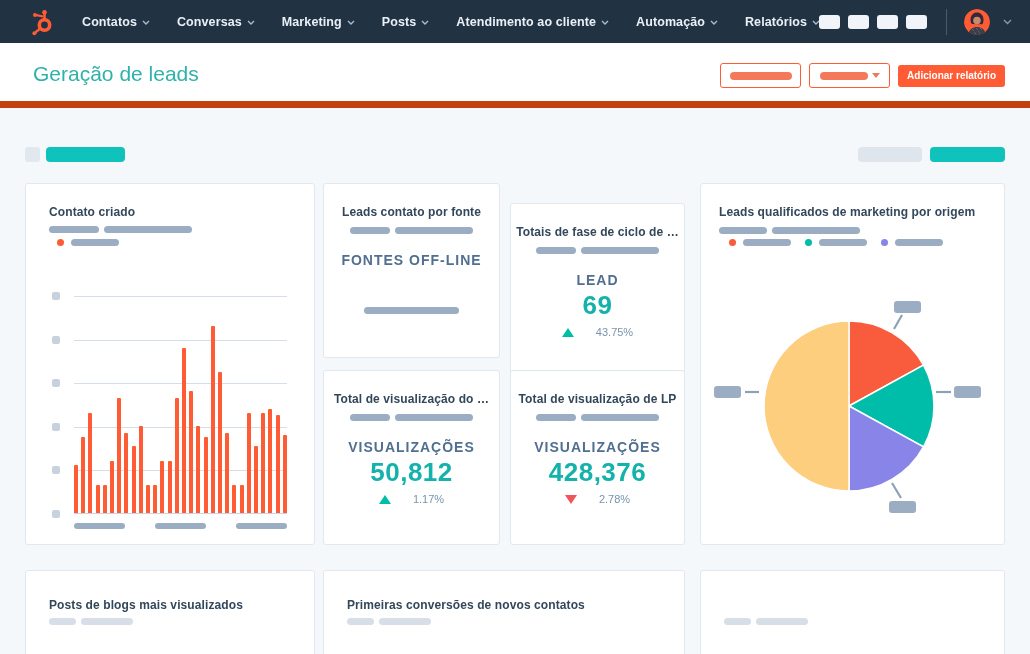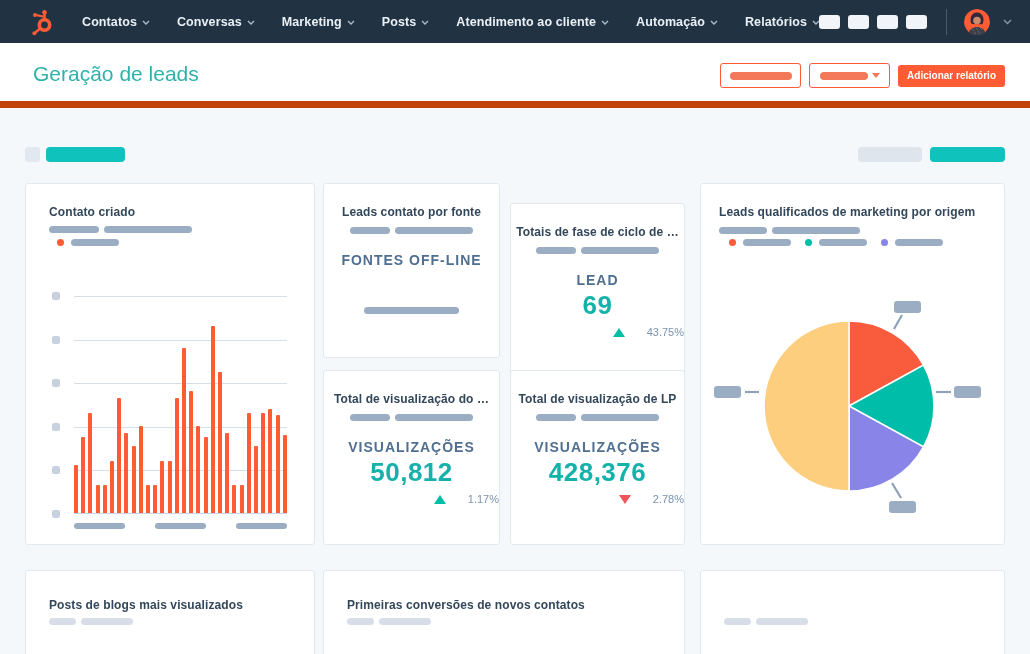--- a/index.html
+++ b/index.html
@@ -87,21 +87,21 @@
   .metric-card .card-title { position:absolute; top:21px; left:0; right:0; }
   .metric-card .subbars { left:0; right:0; justify-content:center; }
   .metric-card .subbars { top:43px; }
   .metric-label { position:absolute; top:68px; left:0; right:0; font-size:14px; font-weight:700;
                   letter-spacing:1px; color:#516F90; }
   .metric-value { position:absolute; top:86px; left:0; right:0; font-size:26px; font-weight:700;
                   color:#14B2AA; letter-spacing:.5px; }
   .metric-bottombar { position:absolute; top:123px; left:0; right:0; display:flex; justify-content:center; }
   .metric-bottombar .ph { width:95px; }
   .delta-row { position:absolute; top:122px; left:0; right:0; display:flex; align-items:center;
-               justify-content:flex-end; gap:22px; }
+               justify-content:center; gap:22px; }
   .tri-up { width:0; height:0; border-left:6px solid transparent; border-right:6px solid transparent;
             border-bottom:9px solid #00BDA5; }
   .tri-down { width:0; height:0; border-left:6px solid transparent; border-right:6px solid transparent;
               border-top:9px solid #F2545B; }
   .delta-text { font-size:11px; color:#7A93AD; font-weight:400; }
 
   
   #cardD .card-title { position:absolute; left:18px; top:21px; }
   #cardD .subbars { left:18px; top:43px; }
   #cardD .legend-row { left:28px; top:55px; gap:0; }

